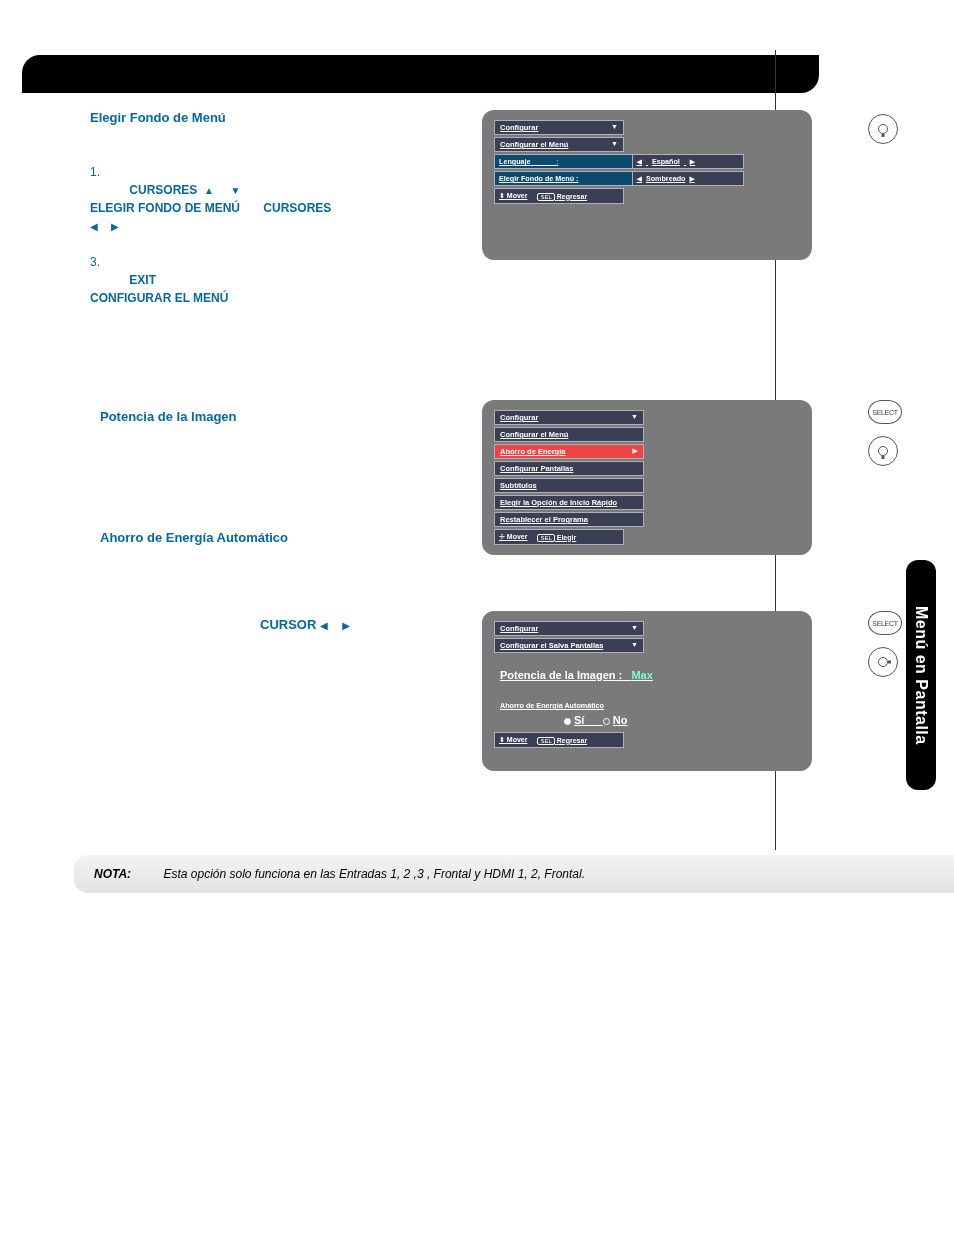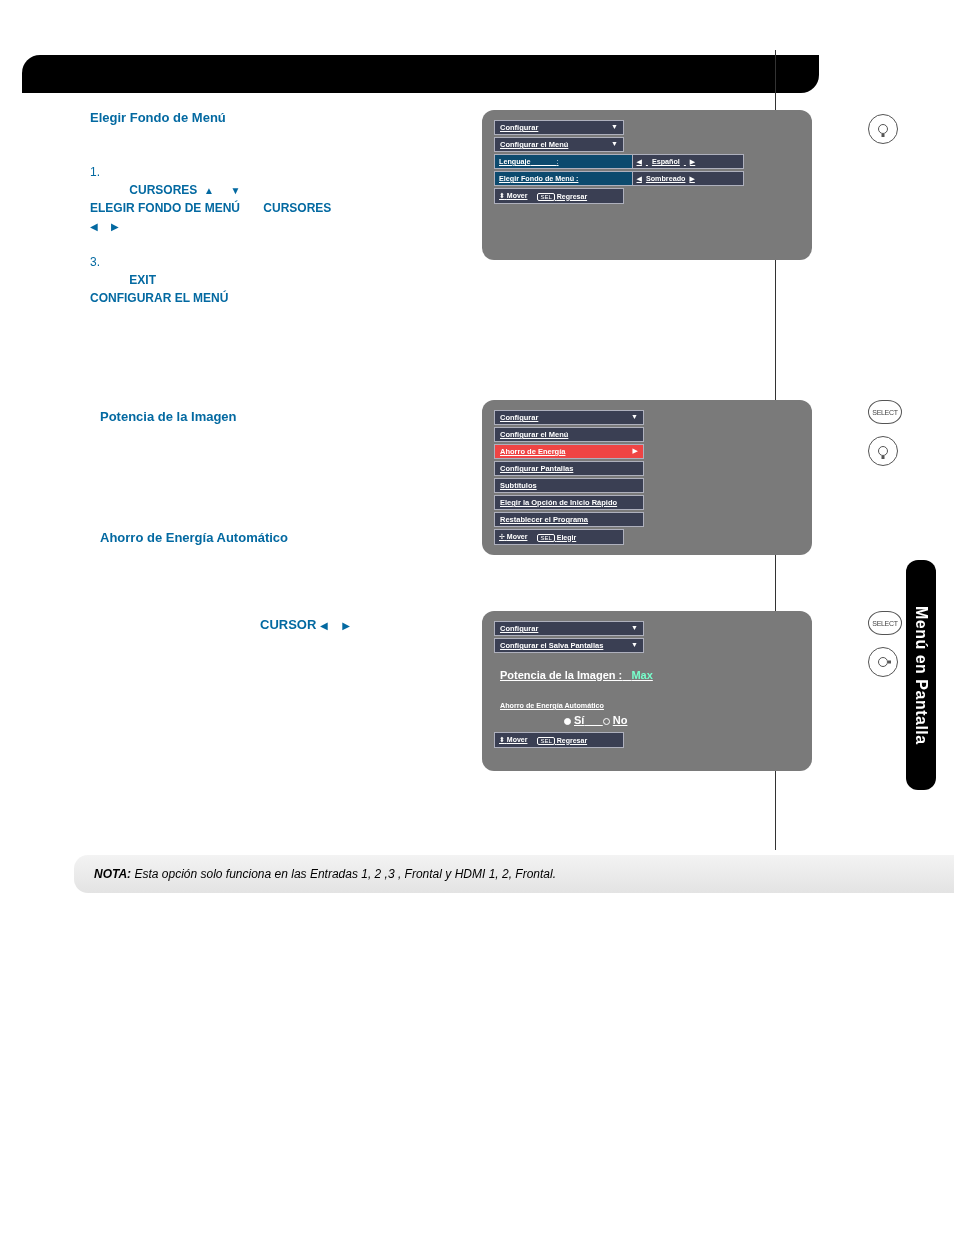--- a/index.html
+++ b/index.html
@@ -35,21 +35,21 @@
 
   .remote-btn { position: absolute; left: 448px; width: 34px; height: 24px; border: 1.5px solid #555; border-radius: 50% / 60%; background: #fff; display: flex; align-items: center; justify-content: center; font-size: 8px; color: #444; }
   .remote-btn.circle { width: 30px; height: 30px; border-radius: 50%; }
   .remote-btn .inner-ring { width: 10px; height: 10px; border: 1.5px solid #555; border-radius: 50%; position: relative; }
   .remote-btn .dot-down::after { content:""; position:absolute; bottom:-4px; left:50%; transform:translateX(-50%); width:3px; height:3px; background:#555; }
   .remote-btn .dot-right::after { content:""; position:absolute; right:-4px; top:50%; transform:translateY(-50%); width:3px; height:3px; background:#555; }
   .remote-btn .selectlbl { font-size:7px; letter-spacing:-0.3px; }
 
   .note-box { margin-top: 60px; background: linear-gradient(#f3f3f3, #e3e3e3); border-radius: 14px; padding: 12px 20px; width: 900px; margin-left: 44px; font-size: 12px; }
   .note-box .nb-label { font-style: italic; font-weight: 700; }
-  .note-box .nb-text { font-style: italic; font-weight: 400; }
+  .note-box .nb-text { font-style: italic; font-weight: 400; margin-left: 29px; }
 
   .divider-v { position:absolute; top: 50px; right: 178px; width: 1px; height: 800px; background: #333; }
 
   .side-tab { position: absolute; right: 18px; top: 560px; width: 30px; height: 230px; background: #000; border-radius: 12px; display: flex; align-items: center; justify-content: center; }
   .side-tab span { color: #fff; font-weight: 700; font-size: 16px; writing-mode: vertical-rl; letter-spacing: 0.5px; }
 
   .radio { display:inline-block; width:7px; height:7px; border:1px solid #fff; border-radius:50%; vertical-align:middle; margin-right:3px; }
   .radio.filled { background:#fff; }
 </style>
 </head>

